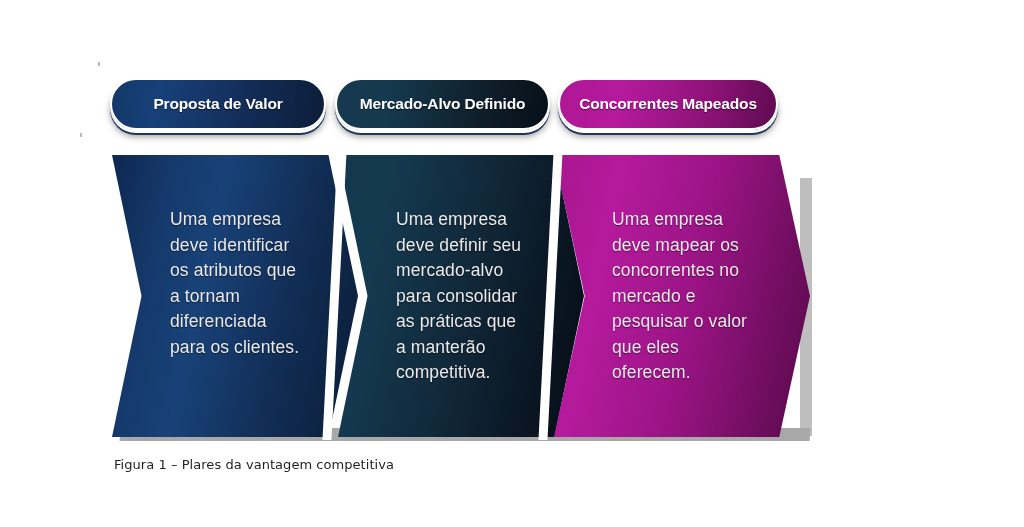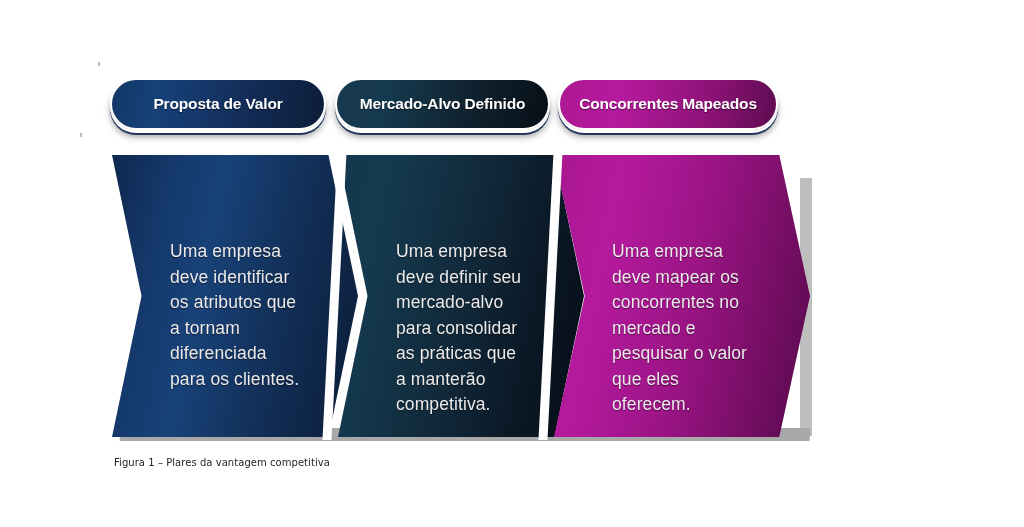--- a/index.html
+++ b/index.html
@@ -113,21 +113,20 @@
     inset: 0;
   }
   .chev-text {
     position: absolute;
     color: #eceaea;
     font-size: 17.5px;
     line-height: 25.5px;
     letter-spacing: 0.1px;
     white-space: pre-line;
     text-shadow: 0 1px 1px rgba(0,0,0,0.5);
-    margin-top: 32px;
   }
 
   
   .chev-1 { left: 112px; width: 246px; }
   .chev-1 .chev-inner {
     background: linear-gradient(102deg,
       #0e2750 0%, #15396b 20%, #184278 38%, #122f58 66%, #0a1c36 100%);
     clip-path: polygon(
       0% 0%,
       88% 0%,
@@ -182,21 +181,21 @@
   }
   .chev-gap.g1 { left: 330px; }
   .chev-gap.g2 { left: 546px; }
 
   
   .caption {
     position: absolute;
     left: 114px;
     top: 457px;
     font-family: "DejaVu Sans", sans-serif;
-    font-size: 10px;
+    font-size: 13px;
     color: #231f20;
     letter-spacing: 0.05px;
     white-space: nowrap;
   }
 </style>
 </head>
 <body>
 
 <div id="figure-canvas">
 

